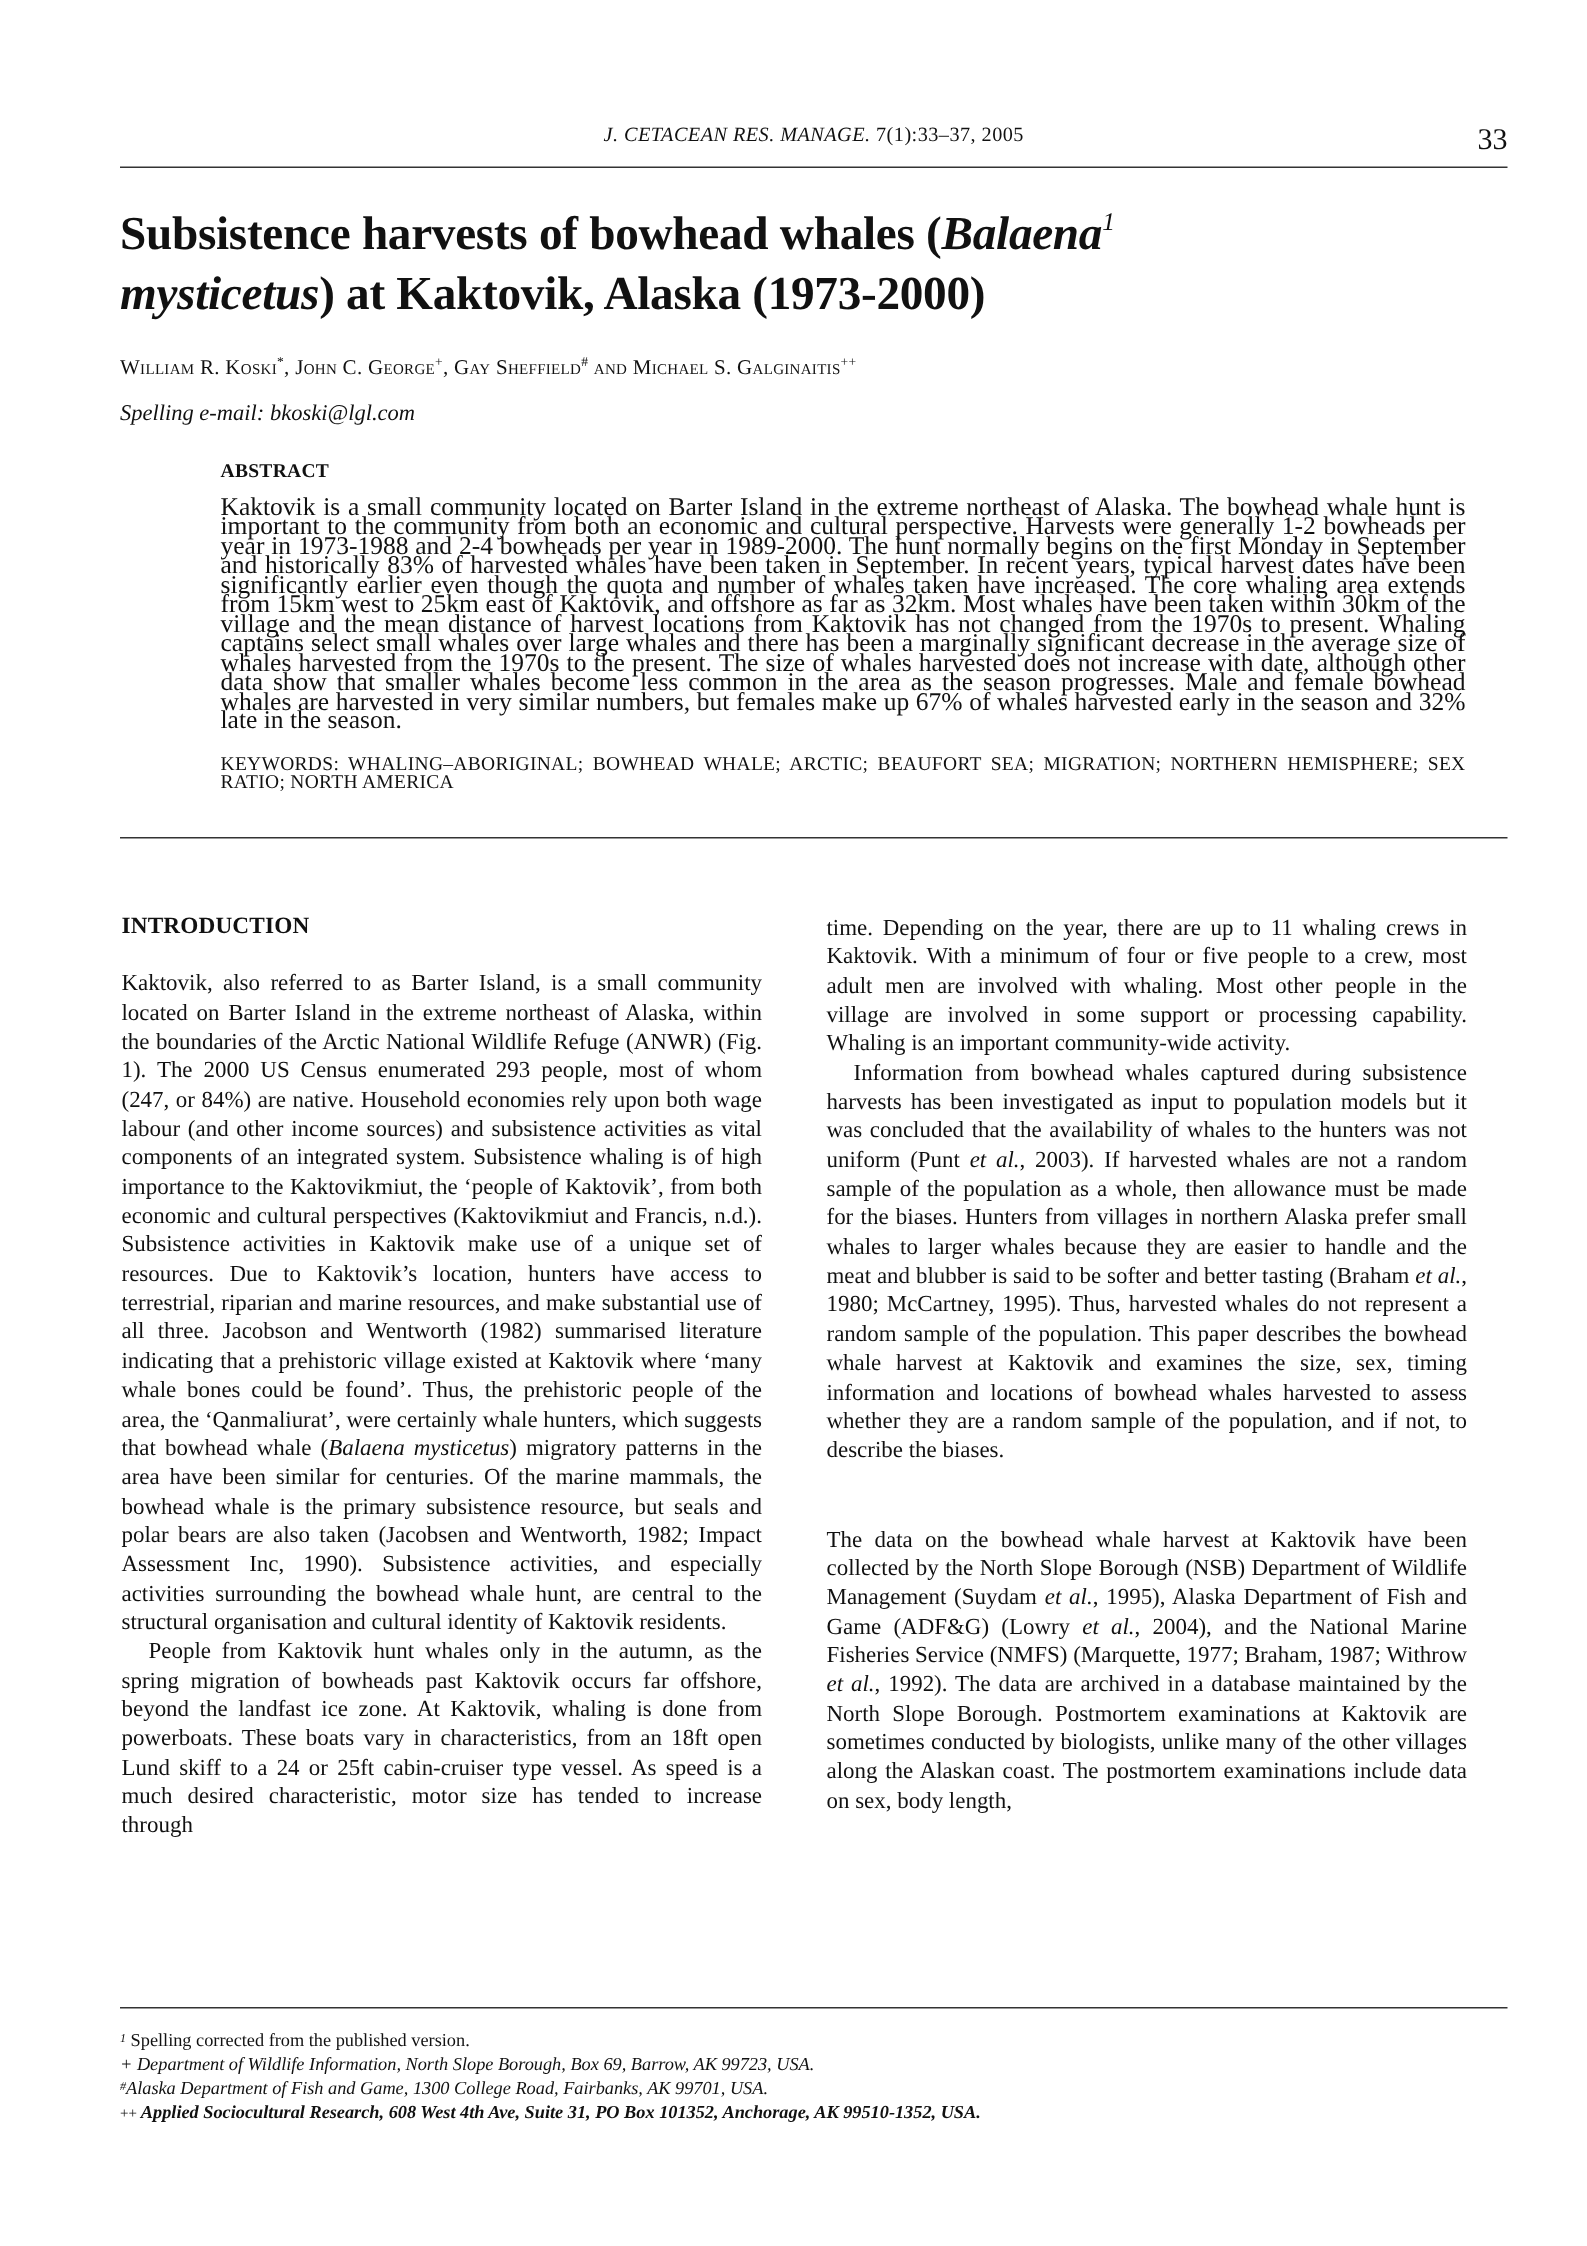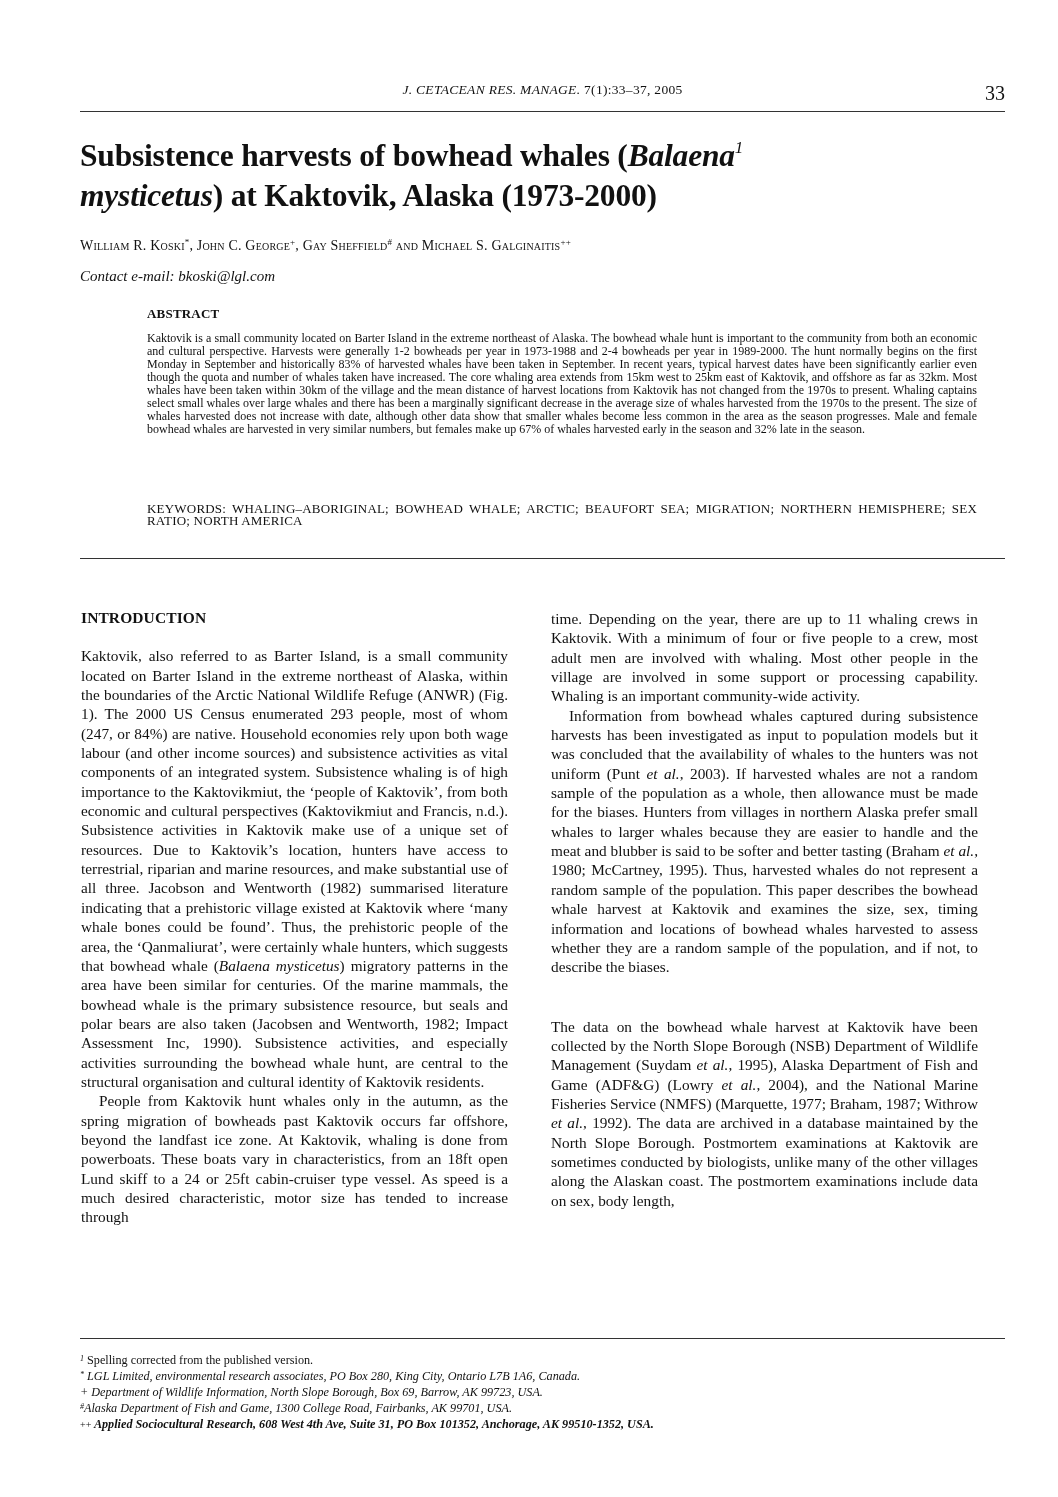--- a/index.html
+++ b/index.html
@@ -11,21 +11,21 @@
   .running-head .journal .norm { font-style: normal; }
   .running-head .pageno { position: absolute; right: 0; top: 0; font-size: 20px; margin-left: 16px; }
   .rule { position: absolute; left: 80px; width: 925px; height: 0; border-top: 1.5px solid #333; }
   .title { left: 80px; top: 136px; width: 900px; font-size: 31.5px; font-weight: bold; line-height: 40px; letter-spacing: -0.2px; }
   .title i { font-style: italic; }
   .title sup { font-size: 17px; font-weight: normal; font-style: italic; vertical-align: 13px; line-height: 0; }
   .authors { left: 80px; top: 238px; font-size: 14px; font-variant: small-caps; letter-spacing: 0.2px; }
   .authors sup { font-size: 9px; vertical-align: 5px; line-height: 0; font-variant: normal; }
   .contact { left: 80px; top: 268px; font-size: 15px; font-style: italic; }
   .abstract-head { left: 147px; top: 306px; font-size: 13px; letter-spacing: 0.2px; font-weight: bold; }
-  .abstract { left: 147px; top: 332px; width: 830px; font-size: 12px; line-height: 12.95px; text-align: justify; }
+  .abstract { left: 147px; top: 332px; width: 830px; font-size: 17px; line-height: 12.95px; text-align: justify; }
   .keywords { left: 147px; top: 503px; width: 830px; font-size: 13px; line-height: 12px; text-align: justify; letter-spacing: 0.2px; }
   .col { position: absolute; width: 427px; font-size: 15.3px; line-height: 19.35px; text-align: justify; }
   .col p { margin: 0; }
   .col p.indent { text-indent: 18px; }
   .col-left { left: 81px; }
   .col-right { left: 551px; }
   .section-head { font-weight: bold; font-size: 15.5px; letter-spacing: 0.1px; }
   .footnotes { left: 80px; top: 1352px; width: 930px; font-size: 12.2px; line-height: 16px; }
   .footnotes div { white-space: nowrap; }
   .footnotes .it { font-style: italic; }
@@ -47,21 +47,21 @@
 <div class="abs title">
   <span>Subsistence harvests of bowhead whales (</span><i>Balaena</i><sup>1</sup><br><i>mysticetus</i><span>) at Kaktovik, Alaska (1973-2000)</span>
 </div>
 
 <div class="abs authors">
   <span>William R. Koski</span><sup>*</sup><span>, </span>
   <span>John C. George</span><sup>+</sup><span>, </span>
   <span>Gay Sheffield</span><sup>#</sup><span> and </span>
   <span>Michael S. Galginaitis</span><sup>++</sup>
 </div>
-<div class="abs contact">Contact e-mail: bkoski@lgl.com</div>
+<div class="abs contact">Spelling e-mail: bkoski@lgl.com</div>
 
 <div class="abs abstract-head">ABSTRACT</div>
 <div class="abs abstract">Kaktovik is a small community located on Barter Island in the extreme northeast of Alaska. The bowhead whale hunt is important to the community from both an economic and cultural perspective. Harvests were generally 1-2 bowheads per year in 1973-1988 and 2-4 bowheads per year in 1989-2000. The hunt normally begins on the first Monday in September and historically 83% of harvested whales have been taken in September. In recent years, typical harvest dates have been significantly earlier even though the quota and number of whales taken have increased. The core whaling area extends from 15km west to 25km east of Kaktovik, and offshore as far as 32km. Most whales have been taken within 30km of the village and the mean distance of harvest locations from Kaktovik has not changed from the 1970s to present. Whaling captains select small whales over large whales and there has been a marginally significant decrease in the average size of whales harvested from the 1970s to the present. The size of whales harvested does not increase with date, although other data show that smaller whales become less common in the area as the season progresses. Male and female bowhead whales are harvested in very similar numbers, but females make up 67% of whales harvested early in the season and 32% late in the season.</div>
 <div class="abs keywords">KEYWORDS: WHALING–ABORIGINAL; BOWHEAD WHALE; ARCTIC; BEAUFORT SEA; MIGRATION; NORTHERN HEMISPHERE; SEX RATIO; NORTH AMERICA</div>
 <div class="rule" style="top:558px;"></div>
 
 <div class="col col-left" style="top:608px;">
   <div class="section-head">INTRODUCTION</div>
   <div style="height:19px;"></div>
   <p><span>Kaktovik, also referred to as Barter Island, is a small community located on Barter Island in the extreme northeast of Alaska, within the boundaries of the Arctic National Wildlife Refuge (ANWR) (Fig. 1). The 2000 US Census enumerated 293 people, most of whom (247, or 84%) are native. Household economies rely upon both wage labour (and other income sources) and subsistence activities as vital components of an integrated system. Subsistence whaling is of high importance to the Kaktovikmiut, the ‘people of Kaktovik’, from both economic and cultural perspectives (Kaktovikmiut and Francis, n.d.). Subsistence activities in Kaktovik make use of a unique set of resources. Due to Kaktovik’s location, hunters have access to terrestrial, riparian and marine resources, and make substantial use of all three. Jacobson and Wentworth (1982) summarised literature indicating that a prehistoric village existed at Kaktovik where ‘many whale bones could be found’. Thus, the prehistoric people of the area, the ‘Qanmaliurat’, were certainly whale hunters, which suggests that bowhead whale (</span><i>Balaena mysticetus</i><span>) migratory patterns in the area have been similar for centuries. Of the marine mammals, the bowhead whale is the primary subsistence resource, but seals and polar bears are also taken (Jacobsen and Wentworth, 1982; Impact Assessment Inc, 1990). Subsistence activities, and especially activities surrounding the bowhead whale hunt, are central to the structural organisation and cultural identity of Kaktovik residents.</span></p>
@@ -72,17 +72,16 @@
   <p>time. Depending on the year, there are up to 11 whaling crews in Kaktovik. With a minimum of four or five people to a crew, most adult men are involved with whaling. Most other people in the village are involved in some support or processing capability. Whaling is an important community-wide activity.</p>
   <p class="indent"><span>Information from bowhead whales captured during subsistence harvests has been investigated as input to population models but it was concluded that the availability of whales to the hunters was not uniform (Punt </span><i>et al.</i><span>, 2003). If harvested whales are not a random sample of the population as a whole, then allowance must be made for the biases. Hunters from villages in northern Alaska prefer small whales to larger whales because they are easier to handle and the meat and blubber is said to be softer and better tasting (Braham </span><i>et al.</i><span>, 1980; McCartney, 1995). Thus, harvested whales do not represent a random sample of the population. This paper describes the bowhead whale harvest at Kaktovik and examines the size, sex, timing information and locations of bowhead whales harvested to assess whether they are a random sample of the population, and if not, to describe the biases.</span></p>
   <div style="height:29px;"></div>
   <div style="height:11px;"></div>
   <p><span>The data on the bowhead whale harvest at Kaktovik have been collected by the North Slope Borough (NSB) Department of Wildlife Management (Suydam </span><i>et al.</i><span>, 1995), Alaska Department of Fish and Game (ADF&amp;G) (Lowry </span><i>et al.</i><span>, 2004), and the National Marine Fisheries Service (NMFS) (Marquette, 1977; Braham, 1987; Withrow </span><i>et al.</i><span>, 1992). The data are archived in a database maintained by the North Slope Borough. Postmortem examinations at Kaktovik are sometimes conducted by biologists, unlike many of the other villages along the Alaskan coast. The postmortem examinations include data on sex, body length,</span></p>
 </div>
 
 <div class="rule" style="top:1338px;"></div>
 <div class="abs footnotes">
   <div><sup>1</sup> <span>Spelling corrected from the published version.</span></div>
-  <div class="it"><sup>*</sup> <span>LGL Limited, environmental research associates, PO Box 280, King City, Ontario L7B 1A6, Canada.</span></div>
   <div class="it"><span>+</span> <span>Department of Wildlife Information, North Slope Borough, Box 69, Barrow, AK 99723, USA.</span></div>
   <div class="it"><sup>#</sup><span>Alaska Department of Fish and Game, 1300 College Road, Fairbanks, AK 99701, USA.</span></div>
   <div class="bold"><span style="font-weight:normal;font-style:normal;font-size:10px;">++</span> <span>Applied Sociocultural Research, 608 West 4th Ave, Suite 31, PO Box 101352, Anchorage, AK 99510-1352, USA.</span></div>
 </div>
 
 </body></html>

